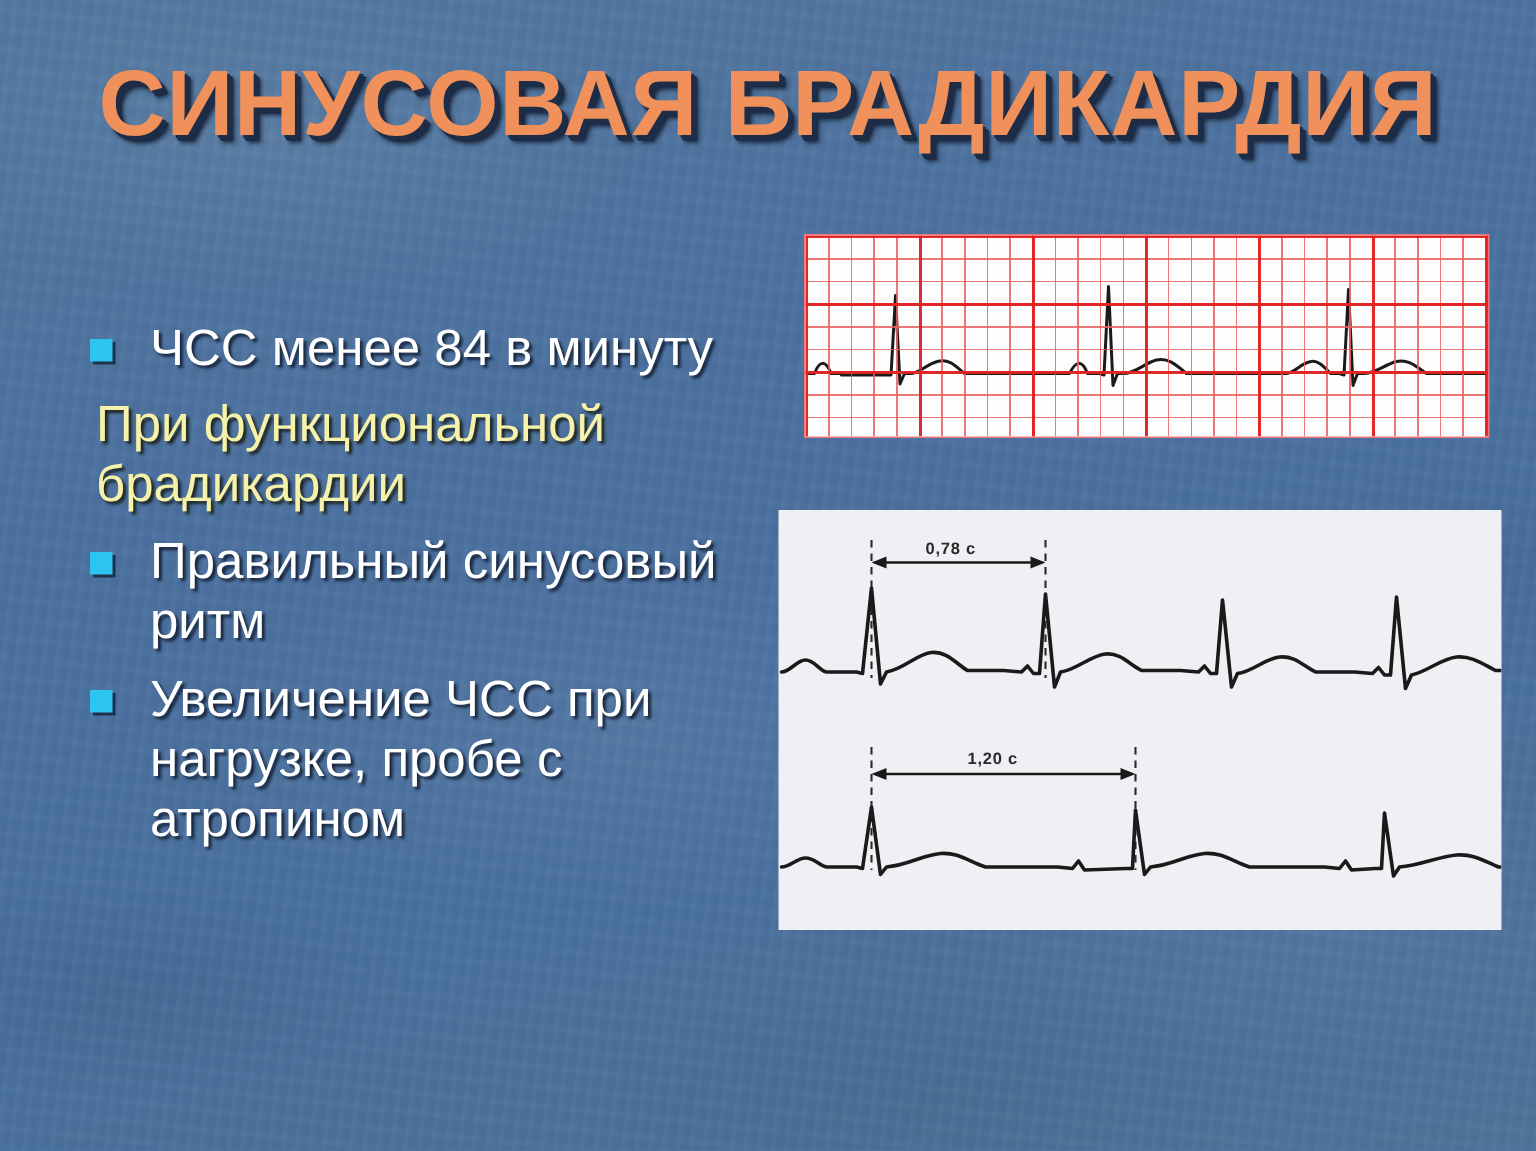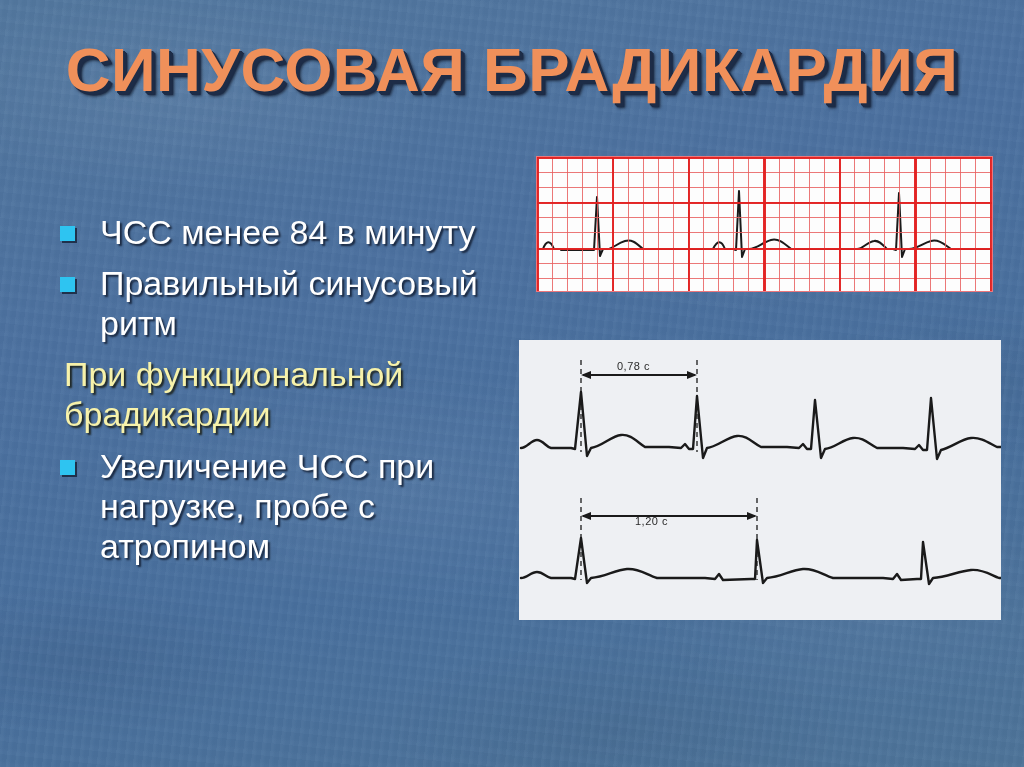--- a/index.html
+++ b/index.html
@@ -134,47 +134,47 @@
     width: 482px;
     height: 280px;
     background: #eef0f3;
     z-index: 4;
     overflow: hidden;
   }
   .trace-block { position: relative; width: 482px; height: 140px; }
   .caliper-label {
     position: absolute;
     font-size: 11px;
-    font-weight: normal;
+    font-weight: bold;
     color: #2a2a2a;
     letter-spacing: 0.5px;
     background: transparent;
   }
 </style>
 </head>
 <body>
 
 <div id="slide">
 
   <div id="title">СИНУСОВАЯ БРАДИКАРДИЯ</div>
 
   <div id="bullets">
 
     <div class="bullet-row">
       <span class="bullet-marker"></span>
       <span class="bullet-text">ЧСС менее 84 в минуту</span>
     </div>
 
+    <div class="bullet-row nomarker">
+      <span class="bullet-text">При функциональной брадикардии</span>
+    </div>
+
     <div class="bullet-row">
       <span class="bullet-marker"></span>
       <span class="bullet-text">Правильный синусовый ритм</span>
-    </div>
-
-    <div class="bullet-row nomarker">
-      <span class="bullet-text">При функциональной брадикардии</span>
     </div>
 
     <div class="bullet-row">
       <span class="bullet-marker"></span>
       <span class="bullet-text">Увеличение ЧСС при нагрузке, пробе с атропином</span>
     </div>
 
   </div>
 
   <div id="ecg-grid-panel">
@@ -236,18 +236,18 @@
              L52,98 L56,99 L62,58 L68,103 L72,98
              C86,97 96,90 108,89 C120,88 128,95 138,98
              L186,98 L196,99 L200,94 L204,100
              L232,99 L236,99 L238,60 L244,103 L248,98
              C262,97 272,90 284,89 C296,88 304,95 314,98
              L364,98 L374,99 L378,94 L382,100
              L398,99 L402,99 L404,62 L410,104 L414,98
              C428,97 440,91 452,90 C464,89 472,95 480,98
              L482,98"></path>
       </svg>
-      <div class="caliper-label" style="left:116px; top:20px;margin-top:15px;">1,20 с</div>
+      <div class="caliper-label" style="left:126px; top:20px;">1,20 с</div>
     </div>
 
   </div>
 
 </div>
 
 </body></html>

